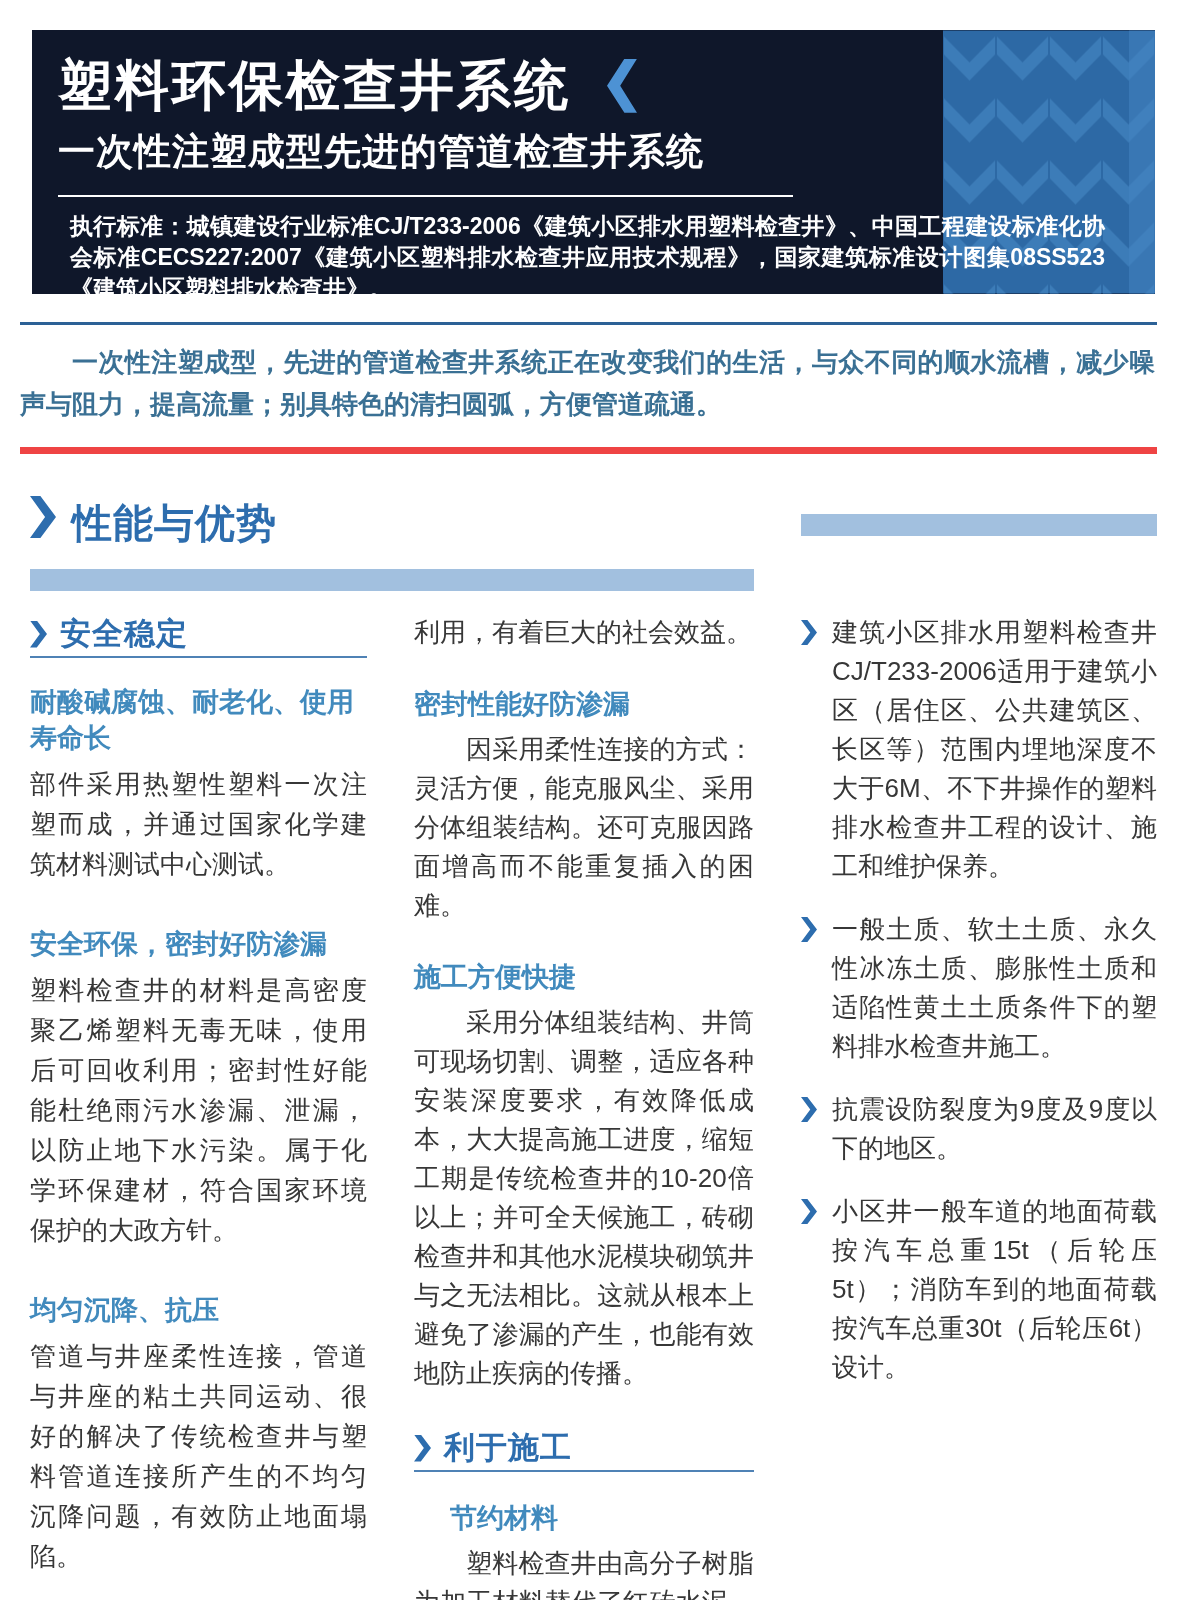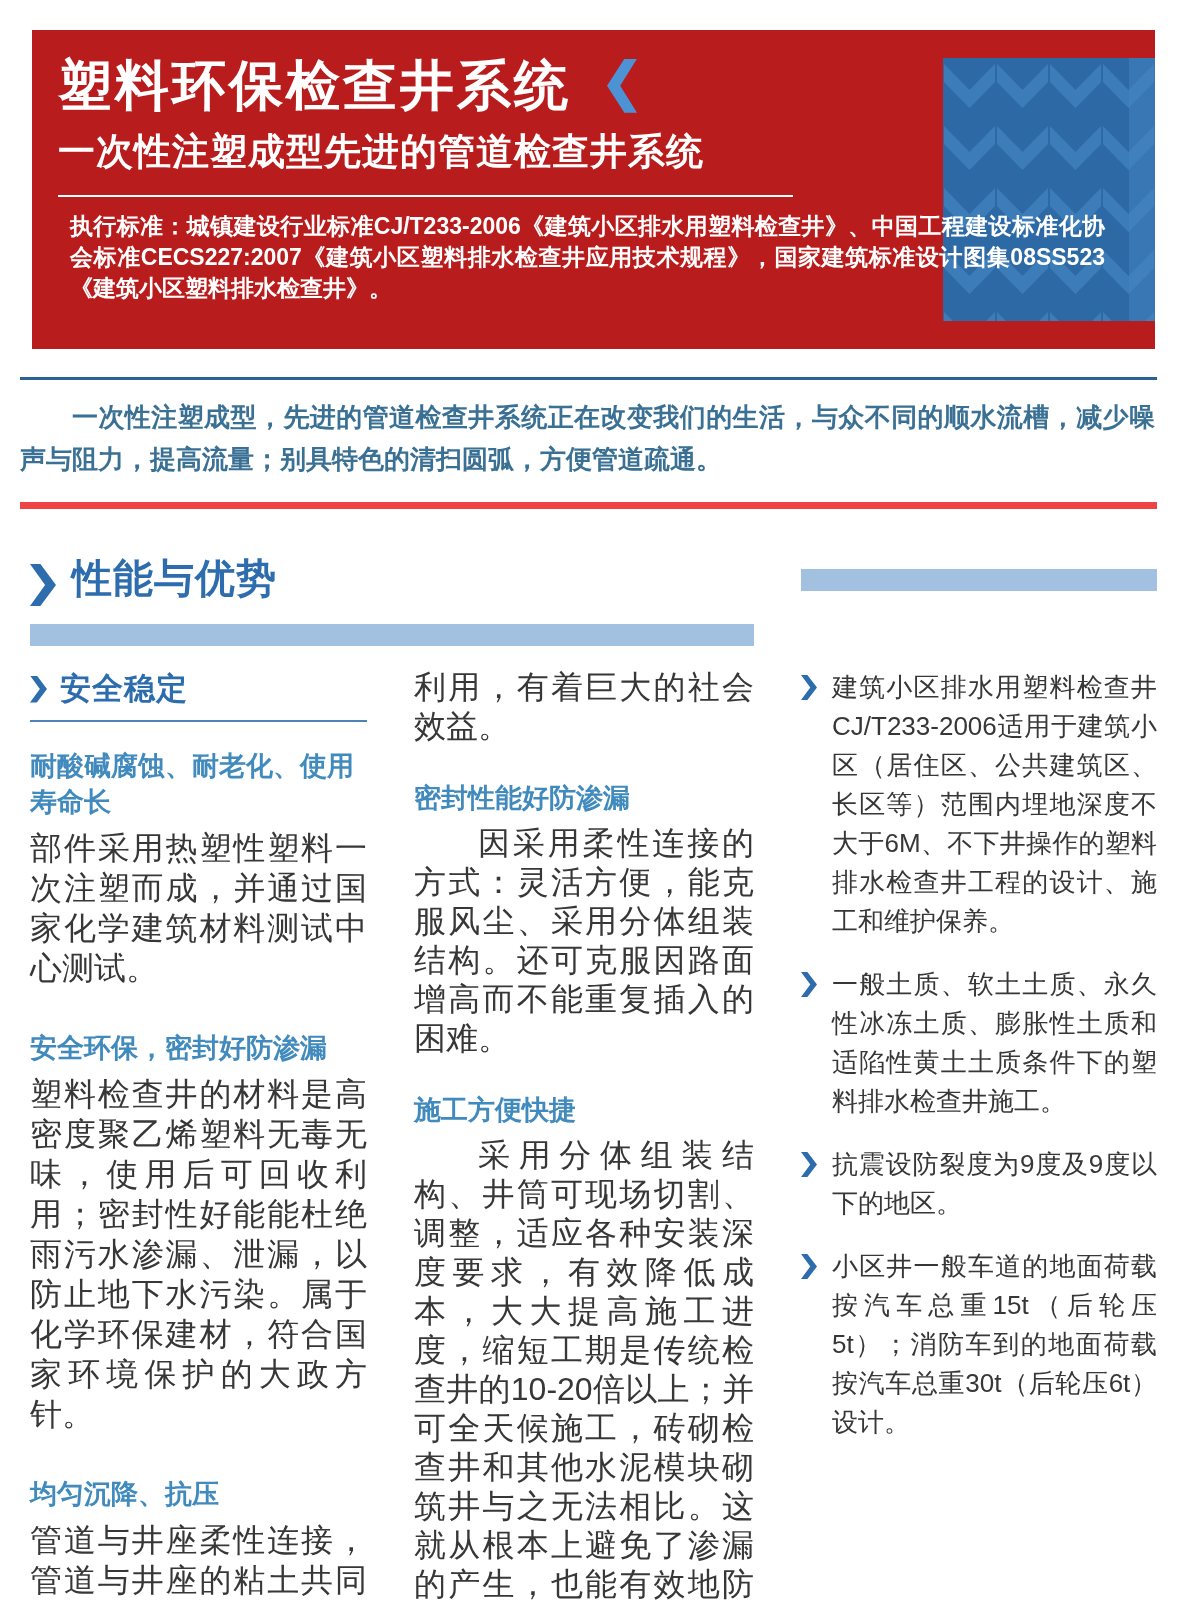--- a/index.html
+++ b/index.html
@@ -1,57 +1,57 @@
 <!DOCTYPE html>
 <html><head>
 <meta charset="utf-8">
 <style>
   html,body{margin:0;padding:0;background:#fff;}
   body{width:1187px;height:1600px;overflow:hidden;font-family:"Liberation Sans",sans-serif;}
   .page{width:1187px;height:1600px;position:relative;background:#fff;}
 
   
-  .banner{position:relative;margin:30px 32px 0 32px;height:319px;background:#b91c1c;overflow:hidden;}
+  .banner{position:relative;margin:30px 32px 0 32px;height:264px;background:#0f172a;overflow:hidden;}
   .banner-pattern{position:absolute;right:0;top:0;height:100%;}
   .banner-inner{position:relative;z-index:2;padding:26px 0 0 26px;color:#fff;}
   .title-row{display:flex;align-items:center;}
   .banner-title{font-size:54px;font-weight:700;letter-spacing:3px;line-height:1.1;margin:0;}
   .chev-left{display:inline-block;width:30px;height:54px;background:#4d92d4;margin-left:36px;
     clip-path:polygon(100% 0,58% 0,0 50%,58% 100%,100% 100%,44% 50%);}
   .banner-subtitle{font-size:37px;font-weight:700;letter-spacing:1px;margin:12px 0 0 0;}
   .banner-rule{width:735px;height:0;border-top:2px solid #fff;margin:18px 0 14px 0;}
   .banner-standards{font-size:23px;line-height:31px;font-weight:600;width:1035px;margin:12px;text-align:justify;}
 
   
   .intro{margin:28px 30px 0 20px;border-top:3px solid #2c6196;border-bottom:7px solid #ef4444;
     padding:16px 2px 22px 0;}
   .intro p{margin:0;color:#3a7094;font-size:26px;line-height:42px;font-weight:700;text-indent:2em;text-align:justify;}
 
   
   .main{margin:42px 30px 0 30px;display:grid;grid-template-columns:337px 340px 356px;column-gap:47px;}
-  .sec-head{display:flex;align-items:flex-end;gap:16px;}
+  .sec-head{display:flex;align-items:flex-start;gap:16px;}
   .sec-head .txt{font-size:40px;font-weight:700;color:#2d6dae;letter-spacing:1px;}
   .chev-big{display:inline-block;width:26px;height:42px;background:#2d6dae;
     clip-path:polygon(0 0,40% 0,100% 50%,40% 100%,0 100%,58% 50%);}
   .chev-sm{display:inline-block;width:17px;height:27px;background:#2d6dae;
     clip-path:polygon(0 0,40% 0,100% 50%,40% 100%,0 100%,58% 50%);}
   .sec-bar{height:22px;background:#a2c0df;margin-top:18px;}
   .head-left{grid-column:1 / 3;}
   .head-right{grid-column:3;}
   .col{margin-top:22px;}
 
-  .subsection{display:flex;align-items:center;gap:13px;padding-bottom:10px;border-bottom:2px solid #4f82b5;}
+  .subsection{display:flex;align-items:center;gap:13px;padding-bottom:1px;border-bottom:2px solid #4f82b5;}
   .subsection .txt{font-size:31px;font-weight:700;color:#2d6dae;letter-spacing:1px;}
   .mt-md{margin-top:34px;}
 
   .subhead{font-size:27px;font-weight:700;color:#418abd;margin:34px 0 8px 0;line-height:36px;}
   .colL .subhead{margin-top:42px;}
   .colL .first-head{margin-top:26px;}
   .colM .first-head{margin-top:28px;margin-left:36px;}
-  p.body{margin:0;font-size:32px;line-height:39px;color:#373737;font-weight:500;text-align:justify;}
+  p.body{margin:0;font-size:26px;line-height:39px;color:#373737;font-weight:500;text-align:justify;}
   .colL p.body{line-height:40px;}
   p.ind{text-indent:2em;}
 
   
   .bullet{display:flex;gap:15px;margin-bottom:24px;}
   .bullet .chev-sm{flex:0 0 auto;margin-top:7px;width:16px;height:25px;}
   .bullet p{margin:0;font-size:26px;line-height:39px;color:#373737;font-weight:500;text-align:justify;}
 </style>
 </head>
 <body>

